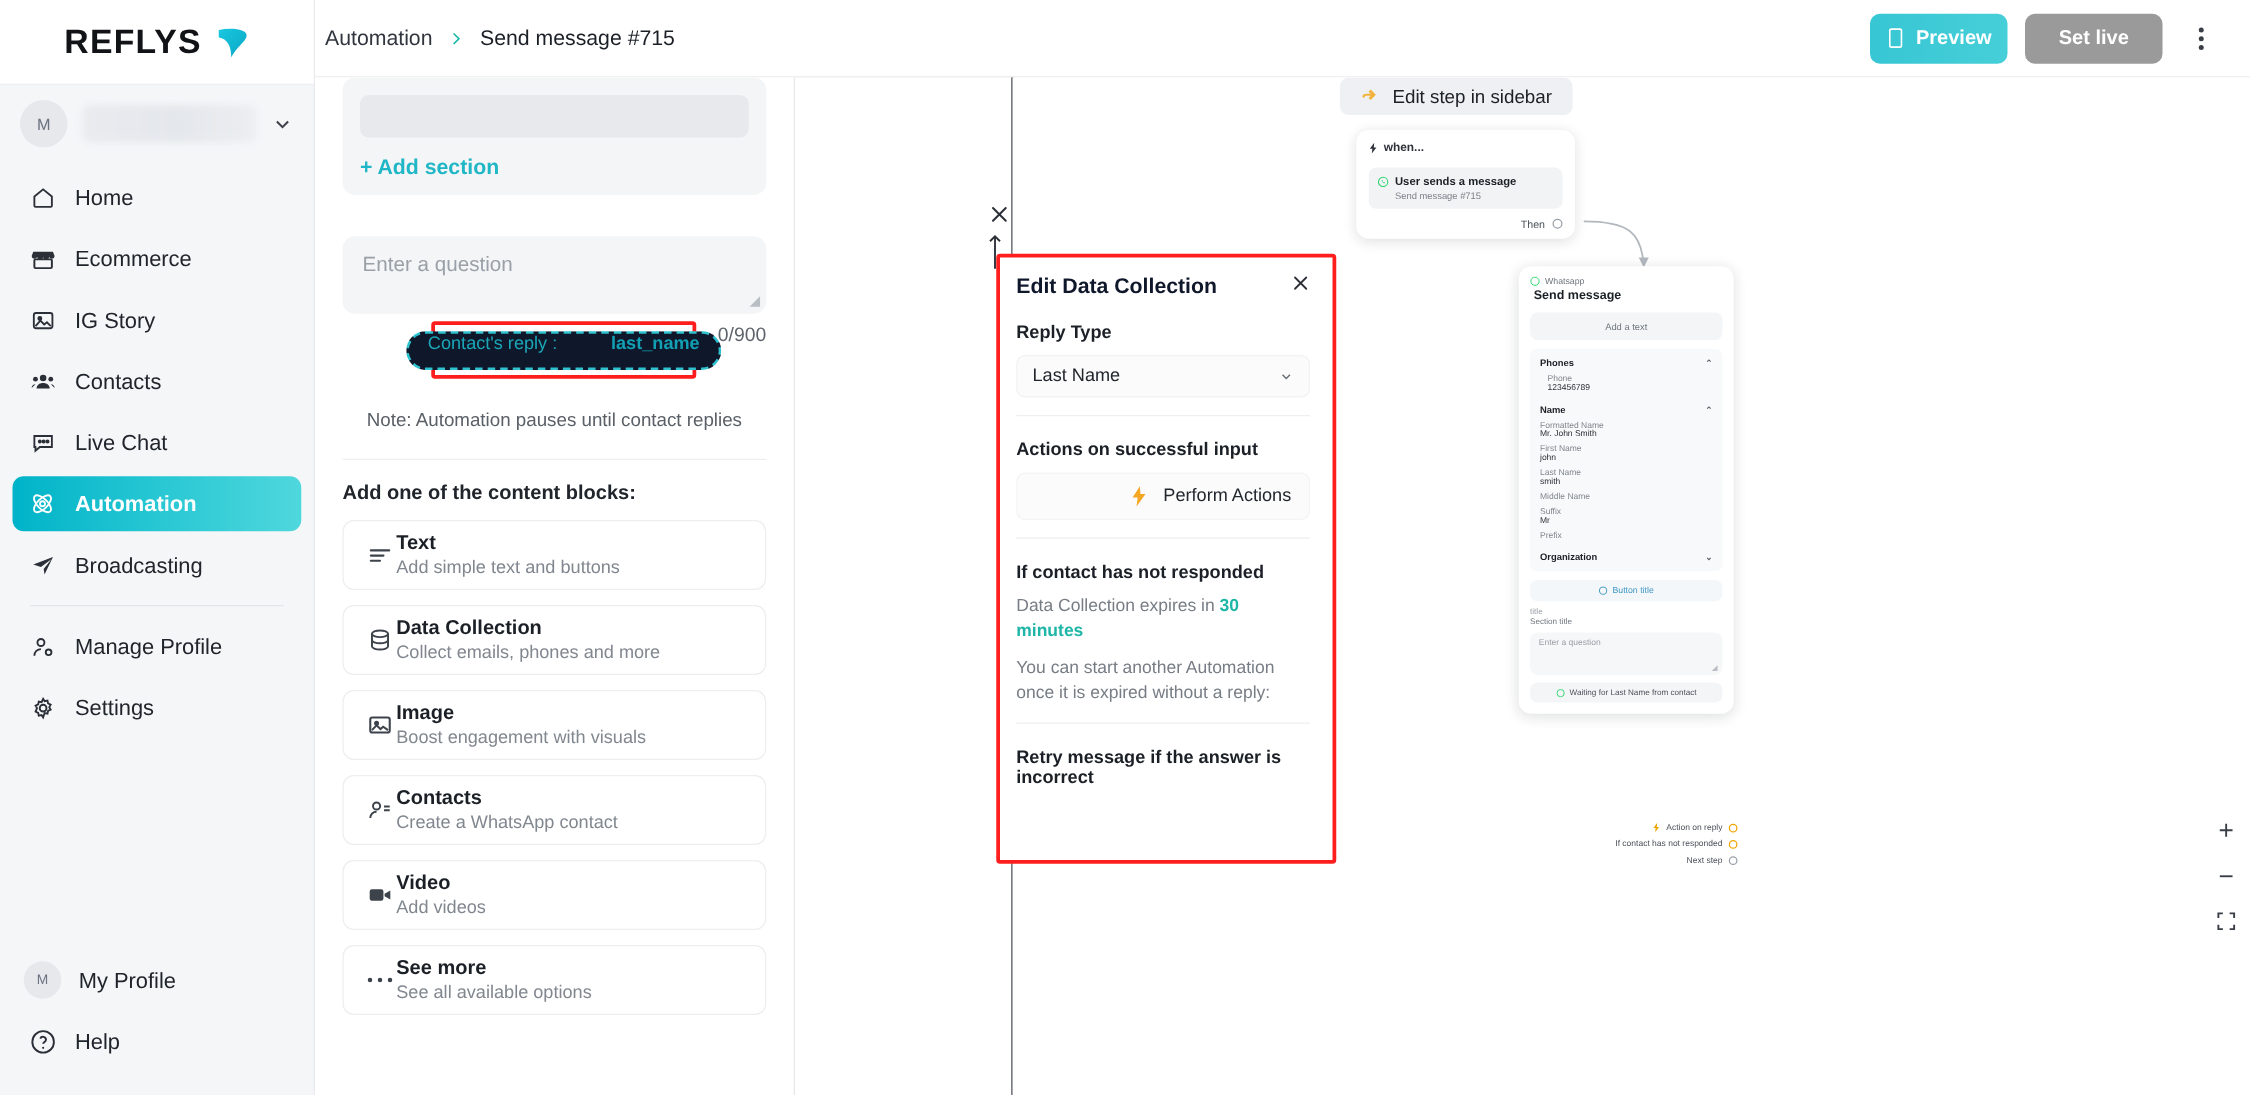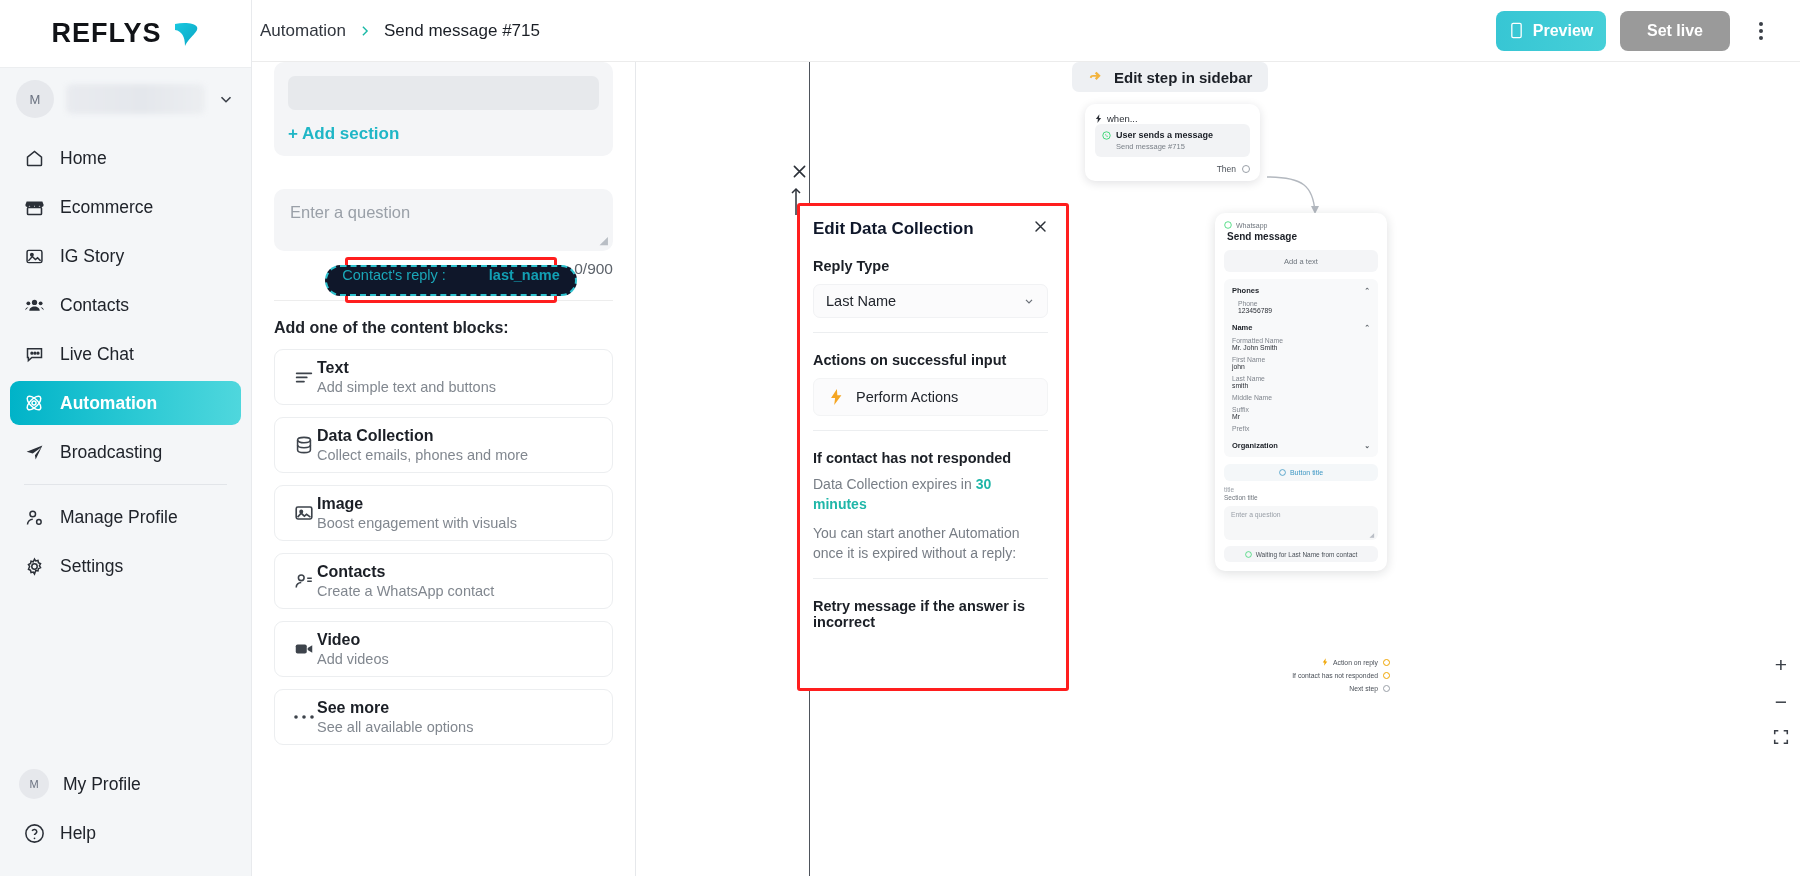--- a/index.html
+++ b/index.html
@@ -157,43 +157,43 @@
   .select {
     margin-top: 10px; height: 34px; background: #fbfbfc; border-radius: 7px;
     display: flex; align-items: center; padding: 0 12px; font-size: 14.5px;
     color: #22262d; cursor: pointer; border: 1px solid #f1f2f4;
   }
   .select .sc { margin-left: auto; color: #6a7078; font-size: 11px; }
   .m-divider { height: 1px; background: #eceef0; margin: 14px 0 0 0; }
   .action-row {
     margin-top: 10px; height: 38px; background: #fbfbfc; border-radius: 7px;
     display: flex; align-items: center; gap: 12px; padding: 0 14px;
-    font-size: 14.5px; color: #22262d; cursor: pointer; border: 1px solid #f3f4f5;
+    font-size: 14.5px; color: #22262d; cursor: pointer; border: 1px solid #f3f4f5; justify-content: flex-end;
   }
   .m-sub { font-size: 14px; color: #777d85; margin-top: 9px; line-height: 1.42; }
   .m-sub .accent { color: #1fb6a8; font-weight: 700; }
   .choose-next {
     margin-top: 12px; height: 38px; background: #fdfdfe; border-radius: 7px;
     border: 1px solid #f0f1f3; display: flex; align-items: center;
     justify-content: center; font-size: 14.5px; color: #22262d; cursor: pointer;
   }
 
   
   .canvas { position: absolute; left: 558px; top: 62px; right: 0; bottom: 0; background: #fff; overflow: hidden; }
   .edit-chip {
     position: absolute; left: 262px; top: 0px; height: 30px; background: #eef0f3;
     border-radius: 7px; display: flex; align-items: center; gap: 9px;
-    padding: 0 16px; font-size: 15px; font-weight: 700; color: #1b1f26; cursor: pointer;
+    padding: 0 16px; font-size: 15px; font-weight: 400; color: #1b1f26; cursor: pointer;
   }
   .trigger-card {
     position: absolute; left: 275px; top: 42px; width: 175px;
     background: #fff; border-radius: 10px; padding: 9px 10px 7px 10px;
     box-shadow: 0 2px 10px rgba(20,25,35,.13); cursor: pointer;
   }
-  .tc-when { display: flex; align-items: center; gap: 5px; font-size: 9.5px; color: #2d3138; margin-bottom: 0; }
+  .tc-when { display: flex; align-items: center; gap: 5px; font-size: 9.5px; color: #2d3138; margin-bottom: 10px; font-weight: bold; }
   .tc-body { background: #f2f3f5; border-radius: 6px; padding: 6px 7px; }
   .tc-t1 { font-size: 9px; font-weight: 700; color: #1b1f26; display: flex; gap: 5px; align-items: center; }
   .tc-t2 { font-size: 7.5px; color: #7b8189; margin-top: 2px; margin-left: 14px; }
   .tc-then { display: flex; align-items: center; justify-content: flex-end; gap: 6px; margin-top: 7px; font-size: 8.5px; color: #4a5058; }
   .dot-o { width: 8px; height: 8px; border-radius: 50%; border: 1.3px solid #9aa0a8; background: #fff; }
 
   .wa-card {
     position: absolute; left: 405px; top: 151px; width: 172px;
     background: #fff; border-radius: 10px; padding: 8px 9px 9px 9px;
     box-shadow: 0 2px 11px rgba(20,25,35,.14); cursor: pointer;
@@ -432,20 +432,21 @@
       </div>
       <div class="counter">0/900</div>
 
       <div class="reply-hl">
         <div class="reply-pill">
           <span>Contact's reply :</span>
           <b>last_name</b>
         </div>
       </div>
 
+      <div class="note">Note: Automation pauses until contact replies</div>
 
       <div class="blocks-sep"></div>
       <div class="blocks-title">Add one of the content blocks:</div>
 
       <div class="block-row">
         <span class="block-ic">
           <svg width="22" height="22" viewBox="0 0 24 24" stroke="#3d434b" stroke-width="1.9" stroke-linecap="round">
               <path d="M4 8h16M4 12.5h11M4 17h8"></path>
             </svg>
         </span>

